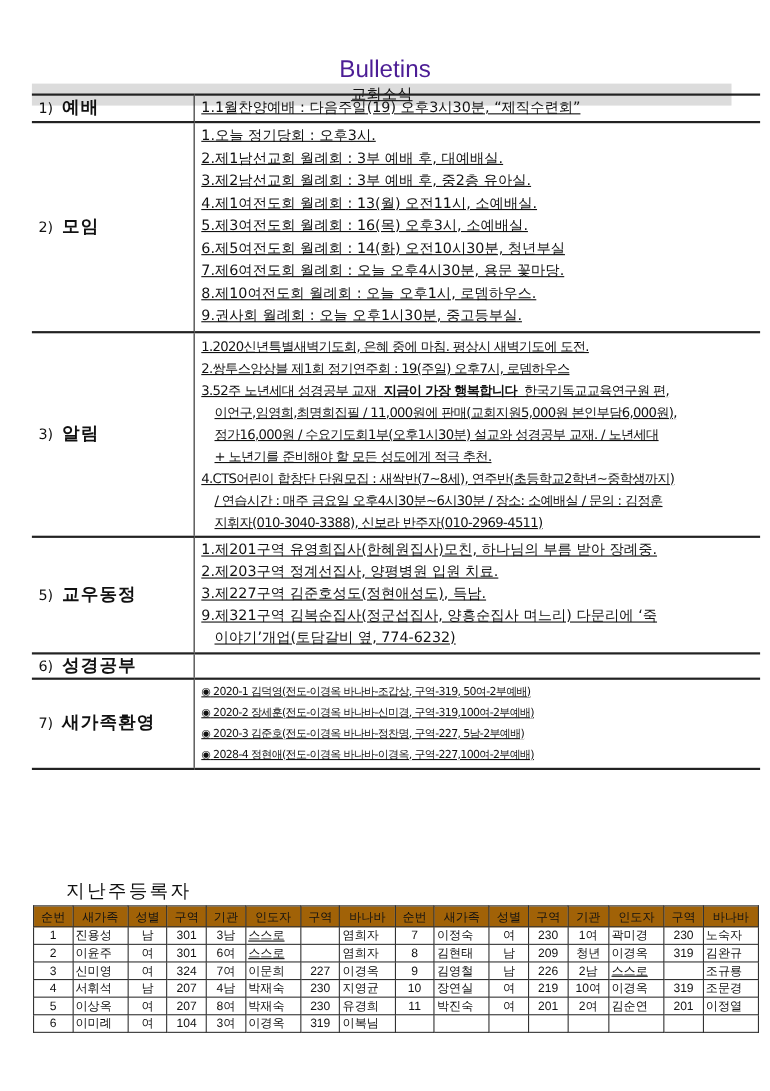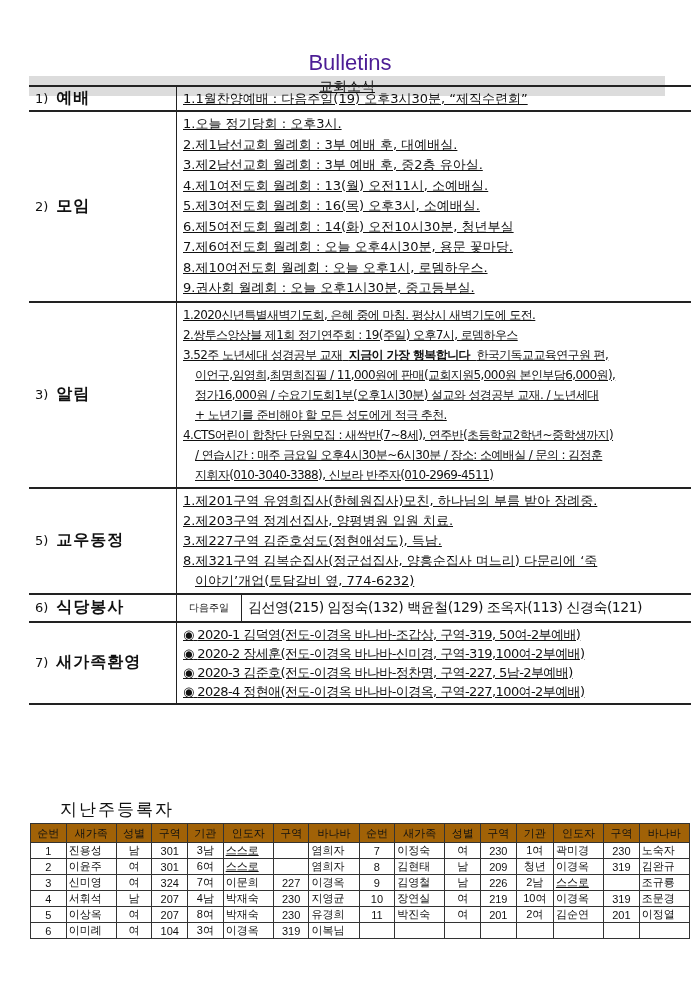--- a/index.html
+++ b/index.html
@@ -78,42 +78,38 @@
     </td>
   </tr>
 
 
   <tr>
     <td class="label"><span>5)</span><b>교우동정</b></td>
     <td class="content" style="line-height:20px;">
       <div class="line">1.제201구역 유영희집사(한혜원집사)모친, 하나님의 부름 받아 장례중.</div>
       <div class="line">2.제203구역 정계선집사, 양평병원 입원 치료.</div>
       <div class="line">3.제227구역 김준호성도(정현애성도), 득남.</div>
-      <div class="line">8.제321구역 김복순집사(정군섭집사, 양흥순집사 며느리) 다문리에 ‘죽</div>
+      <div class="line">9.제321구역 김복순집사(정군섭집사, 양흥순집사 며느리) 다문리에 ‘죽</div>
       <div class="line indent">이야기’개업(토담갈비 옆, 774-6232)</div>
     </td>
   </tr>
 
   <tr>
-    <td class="label"><span>6)</span><b>식당봉사</b></td>
+    <td class="label"><span>6)</span><b>성경공부</b></td>
     <td style="padding:0;">
       <table class="sub">
         <tbody>
-        <tr style="height:26px;">
-          <td class="sublabel small">다음주일</td>
-          <td style="letter-spacing:-0.5px;">김선영(215) 임정숙(132) 백윤철(129) 조옥자(113) 신경숙(121)</td>
-        </tr>
       </tbody>
           </table>
     </td>
   </tr>
 
   <tr>
     <td class="label"><span>7)</span><b>새가족환영</b></td>
-    <td class="content dense" style="line-height:19px; font-size:13px;">
+    <td class="content dense" style="line-height:19px; font-size:10px;">
       <div class="line"><span>◉</span> <span>2020-1 김덕영(전도-이경옥 바나바-조갑상, 구역-319, 50여-2부예배)</span></div>
       <div class="line"><span>◉</span> <span>2020-2 장세훈(전도-이경옥 바나바-신미경, 구역-319,100여-2부예배)</span></div>
       <div class="line"><span>◉</span> <span>2020-3 김준호(전도-이경옥 바나바-정찬명, 구역-227, 5남-2부예배)</span></div>
       <div class="line"><span>◉</span> <span>2028-4 정현애(전도-이경옥 바나바-이경옥, 구역-227,100여-2부예배)</span></div>
     </td>
   </tr>
 </tbody>
   </table>
 
 <div class="reg-title">지난주등록자</div>

